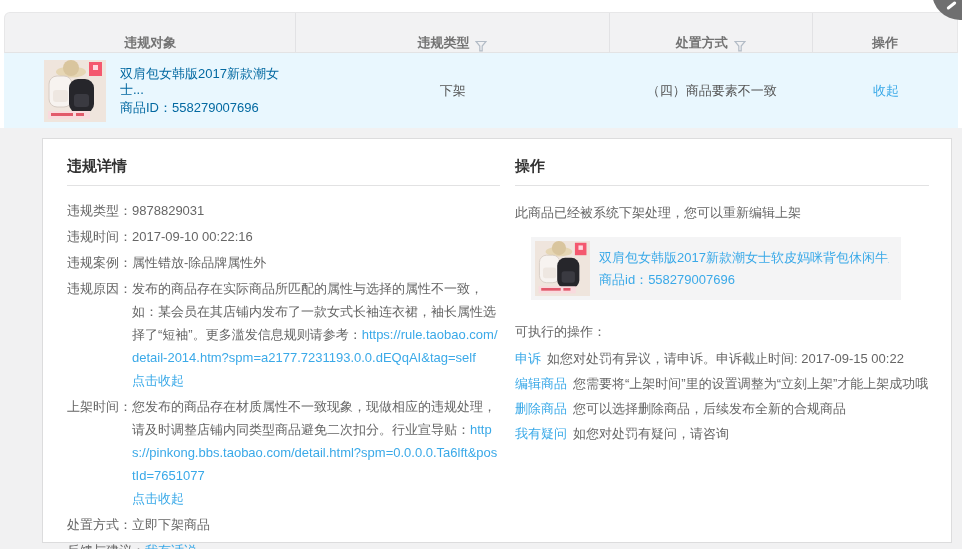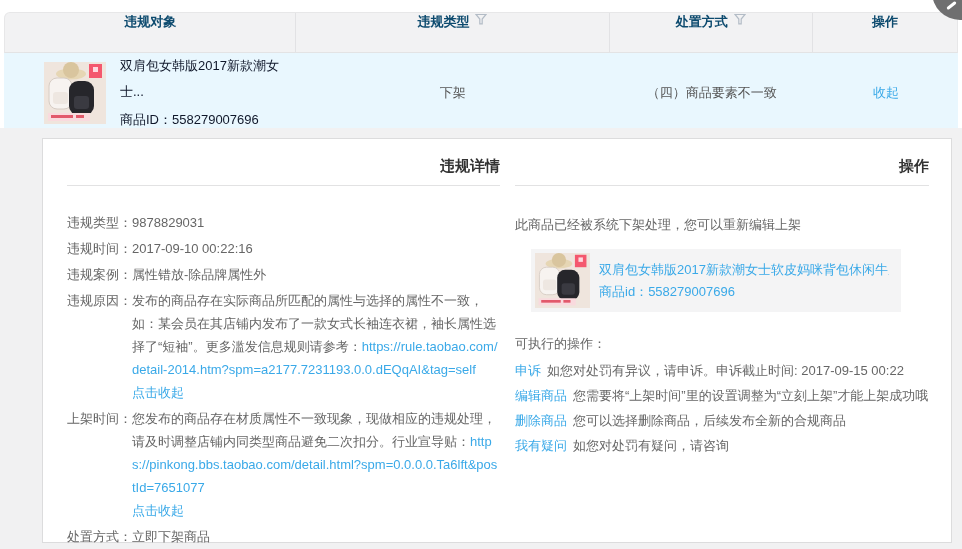--- a/index.html
+++ b/index.html
@@ -23,53 +23,53 @@
   }
 
   
   .table-header {
     position:absolute; left:4px; top:12px; width:954px; height:41px;
     background:#f2f2f3; border:1px solid #e7e7e8; border-bottom:1px solid #e3e3e4;
     border-radius:6px 6px 0 0;
     display:grid; grid-template-columns:30.6% 32.9% 21.4% 15.1%;
   }
   .th-cell {
-    display:flex; align-items:flex-start; justify-content:center; gap:6px;
-    color:#0c4a6e; font-size:13px; font-weight:bold;
+    display:flex; align-items:flex-end; justify-content:center; gap:6px;
+    color:#737373; font-size:13px; font-weight:bold;
   }
   .th-cell.sep { border-right:1px solid #e2e2e4; }
   .funnel { width:12px; height:12px; display:inline-block; }
 
   
   .product-row {
     position:absolute; left:4px; top:53px; width:954px; height:75px;
     background:#e9f7fe;
     display:grid; grid-template-columns:30.6% 32.9% 21.4% 15.1%;
   }
   .pr-cell { display:flex; align-items:center; justify-content:center; color:#555; font-size:13px; }
   .pr-obj { justify-content:flex-start; padding-left:40px; gap:14px; }
   .thumb { width:62px; height:62px; flex:0 0 62px; overflow:hidden; }
-  .pr-text { line-height:26px; color:#0f172a; }
+  .pr-text { line-height:16px; color:#0369a1; }
   .pr-title { margin-bottom:2px; }
 
   
   .detail-wrap {
     position:absolute; left:0; top:128px; width:962px; height:421px;
     background:#f1f1f2;
   }
   .detail-box {
     margin:10px 10px 0 42px; height:405px; background:#ffffff;
     border:1px solid #dcdcdd; padding:12px 22px 10px 24px;
     display:flex; gap:15px;
   }
   .col-left { width:433px; flex:0 0 433px; }
   .col-right { flex:1; min-width:0; }
   .panel-title {
-    font-size:15px; font-weight:bold; color:#333; margin:6px 0 12px;
-    padding-bottom:9px; border-bottom:1px solid #e2e2e3;text-align:right;
+    font-size:15px; font-weight:bold; color:#333; margin:6px 0 0;
+    padding-bottom:9px; border-bottom:1px solid #e2e2e3;
   }
   .panel-body { padding-top:13px; }
 
   .field { display:flex; font-size:13px; color:#666; line-height:23px; margin-bottom:3px; }
   .field .lbl { white-space:nowrap; flex:0 0 auto; }
   .field .val { flex:1; min-width:0; word-break:break-all; }
   .collapse-line { text-align:left; padding-right:15px; line-height:23px; }
 
   .op-intro { font-size:13px; color:#666; margin:2px 0 0; line-height:23px; }
   .op-card {

